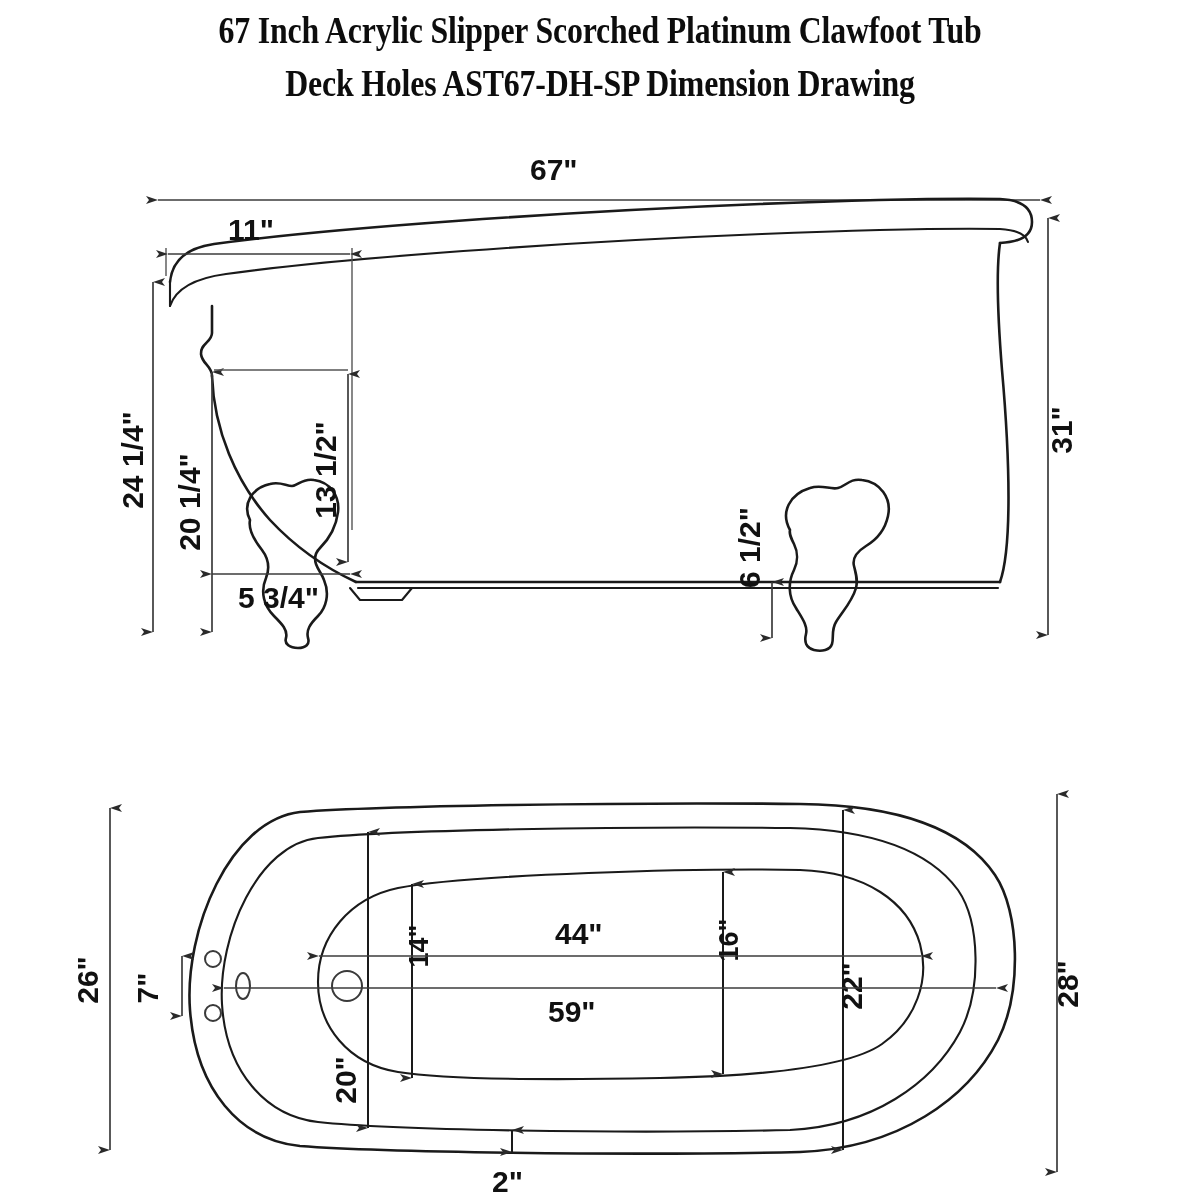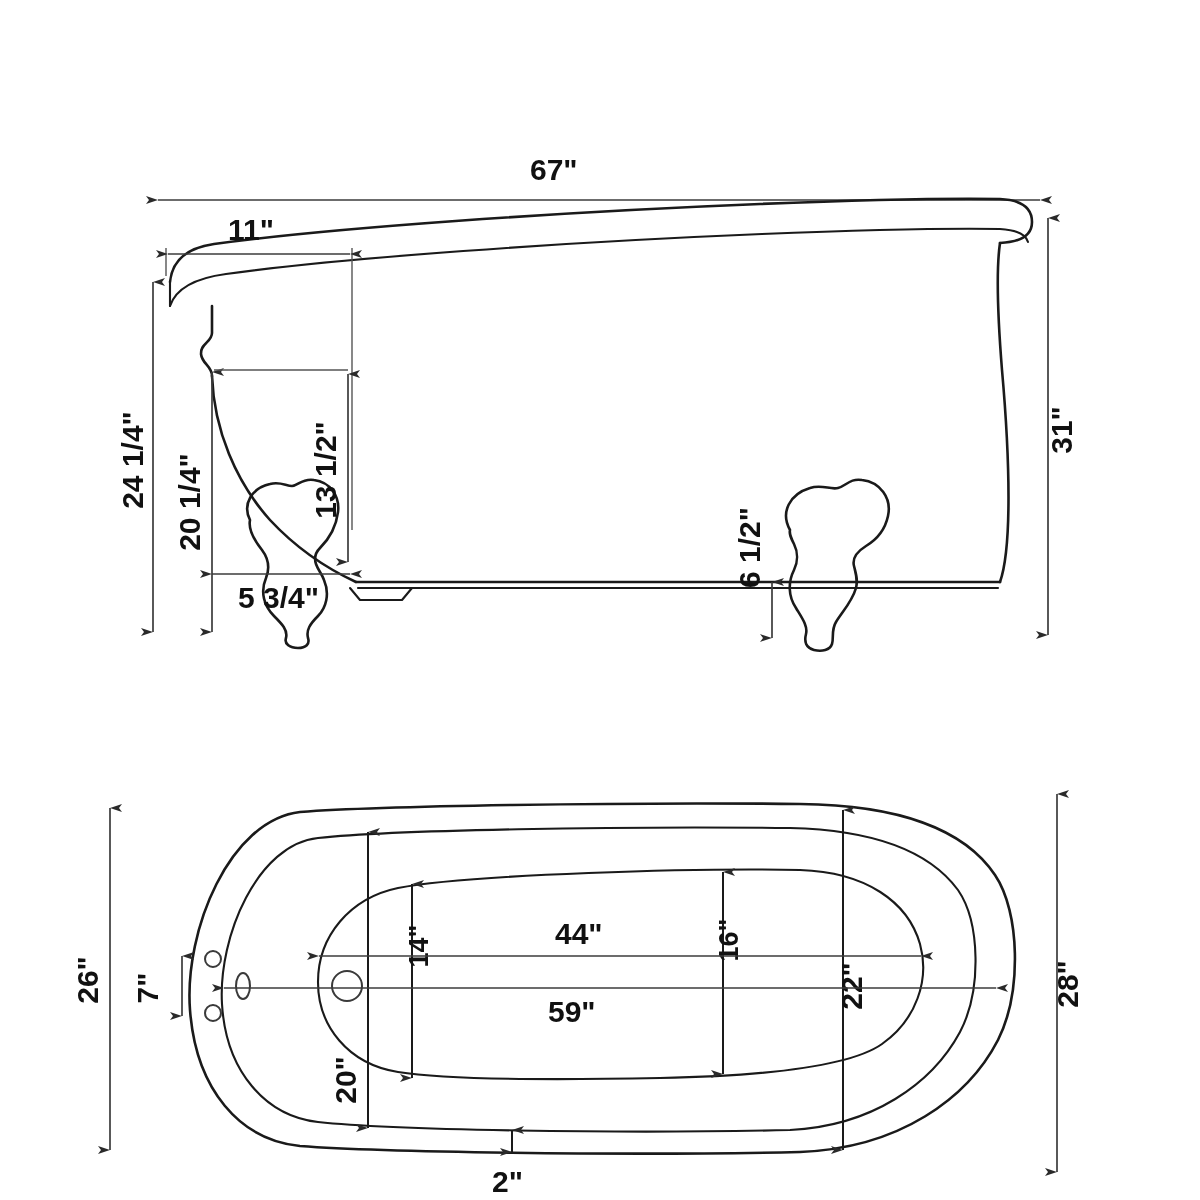--- a/index.html
+++ b/index.html
@@ -97,20 +97,24 @@
     font-weight: 700;
     fill: #111111;
     font-size: 27px;
   }
 </style>
 </head>
 <body>
 
 <div id="page">
 
+  <div class="title-block">
+    <div class="title-line">67 Inch Acrylic Slipper Scorched Platinum Clawfoot Tub</div>
+    <div class="title-line">Deck Holes AST67-DH-SP Dimension Drawing</div>
+  </div>
 
   <div class="drawing" id="side-view-wrap">
     <svg width="1200" height="540" viewBox="0 0 1200 540" xmlns="http://www.w3.org/2000/svg">
       <defs>
         <marker id="arrL" markerWidth="13" markerHeight="9" refX="12" refY="4.5" orient="auto" markerUnits="userSpaceOnUse">
           <path d="M12,4.5 L0,0.6 L3,4.5 L0,8.4 Z" fill="#2a2a2a"></path>
         </marker>
         <marker id="arrR" markerWidth="13" markerHeight="9" refX="1" refY="4.5" orient="auto" markerUnits="userSpaceOnUse">
           <path d="M1,4.5 L13,0.6 L10,4.5 L13,8.4 Z" fill="#2a2a2a"></path>
         </marker>

